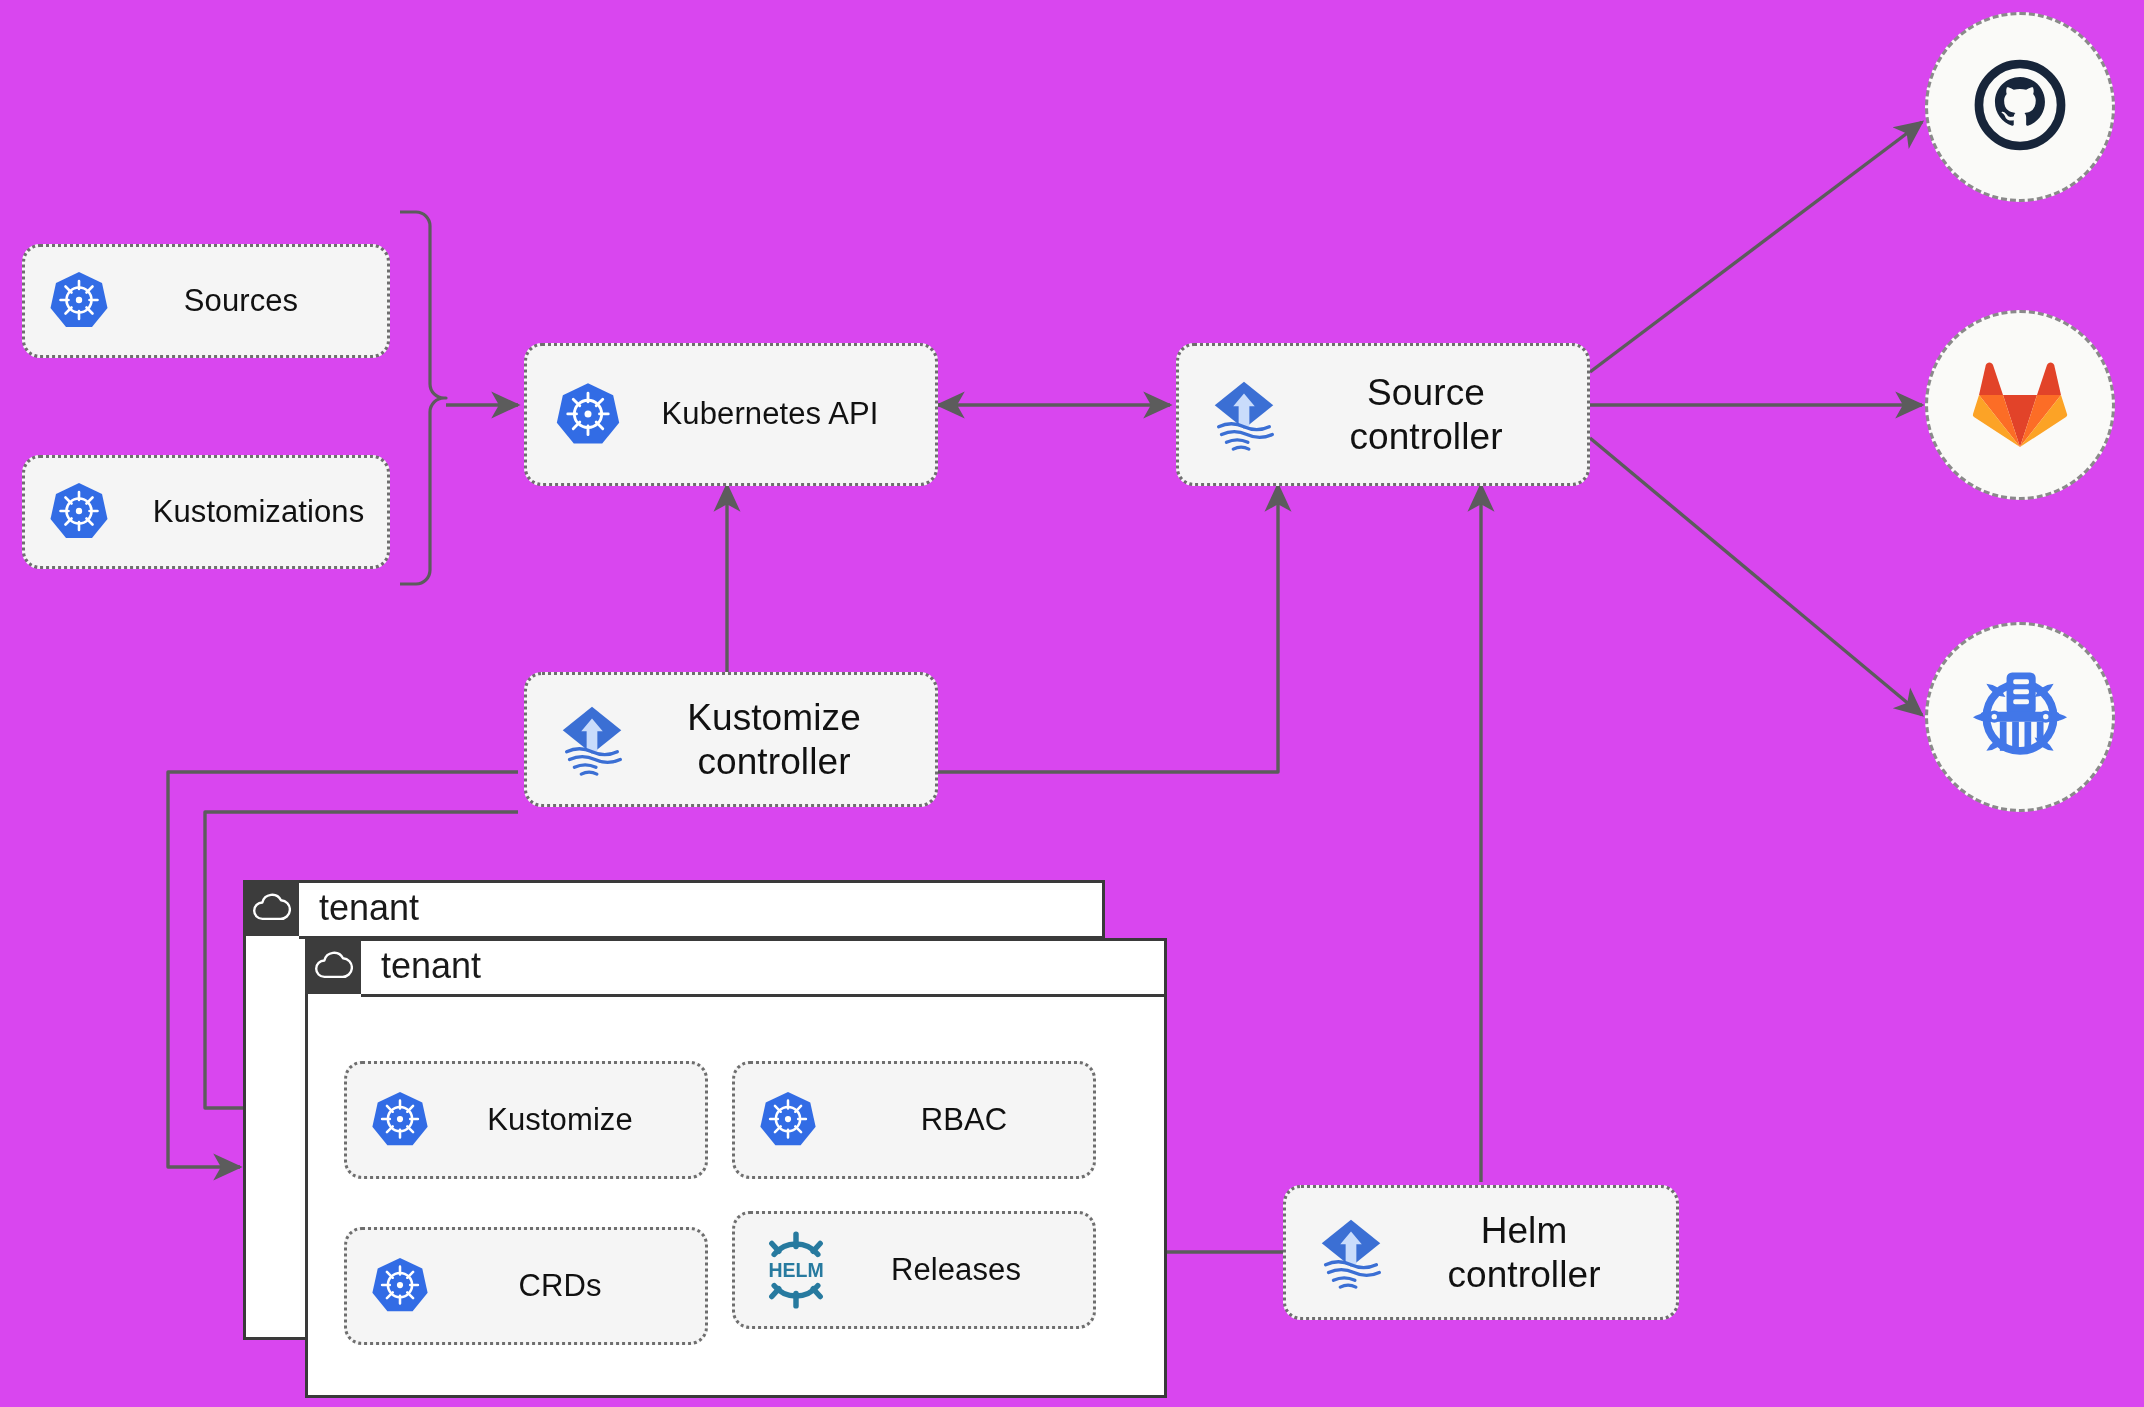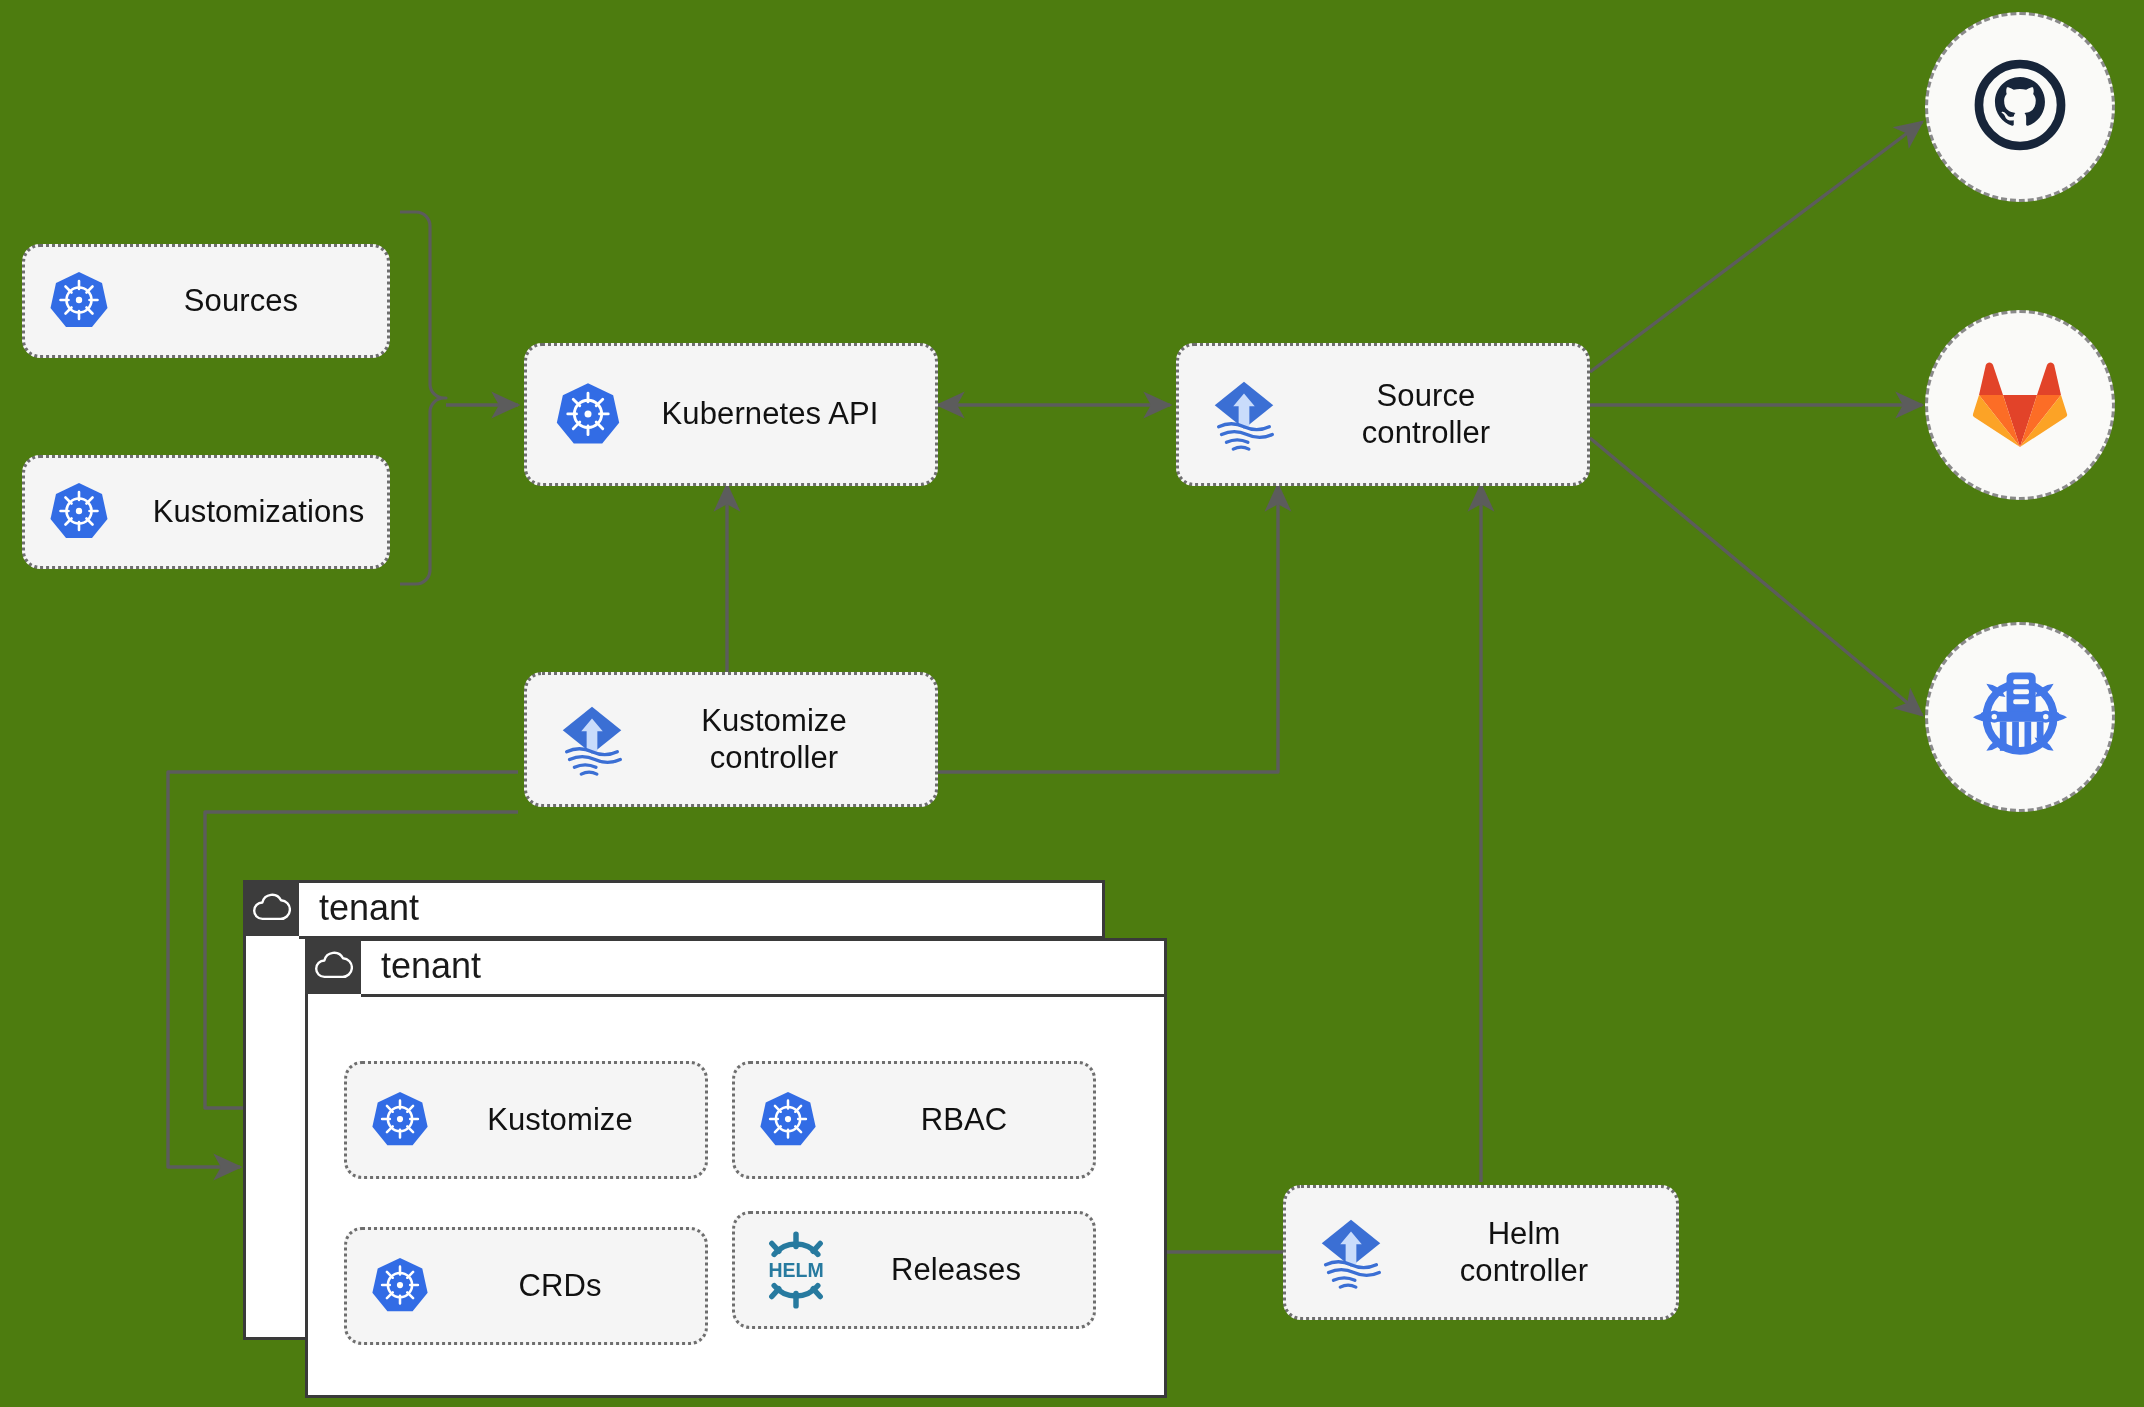--- a/index.html
+++ b/index.html
@@ -1,34 +1,34 @@
 <!DOCTYPE html>
 <html><head>
 <meta charset="utf-8">
 <style>
   html,body{margin:0;padding:0;background:#ffffff;}
   body{font-family:"Liberation Sans","DejaVu Sans",sans-serif;}
-  #stage{position:relative;width:2144px;height:1407px;background:#4d7c0f;overflow:hidden;}
+  #stage{position:relative;width:2144px;height:1407px;background:#d946ef;overflow:hidden;}
   svg.layer{position:absolute;left:0;top:0;width:2144px;height:1407px;pointer-events:none;}
 
   
   .node{
     position:absolute;
     background:#f5f5f5;
     border:3px dotted #6e6e6e;
     border-radius:18px;
     display:flex;align-items:center;
     box-sizing:border-box;
   }
   .node .ico{flex:0 0 auto;display:flex;align-items:center;justify-content:center;}
   .node .lbl{
     flex:1 1 auto;text-align:center;color:#111111;
     font-size:31px;line-height:1.18;letter-spacing:.1px;white-space:pre-line;
   }
-  .node.two-line .lbl{font-size:31px;}
+  .node.two-line .lbl{font-size:37px;}
 
   
   .tenant{
     position:absolute;background:#ffffff;border:3px solid #3a3a3a;box-sizing:border-box;
   }
   .tenant .titlebar{position:absolute;left:-3px;top:-3px;height:56px;display:flex;align-items:center;}
   .tenant .cloudchip{
     width:56px;height:56px;background:#3c3c3c;display:flex;align-items:center;justify-content:center;
   }
   .tenant .tname{

